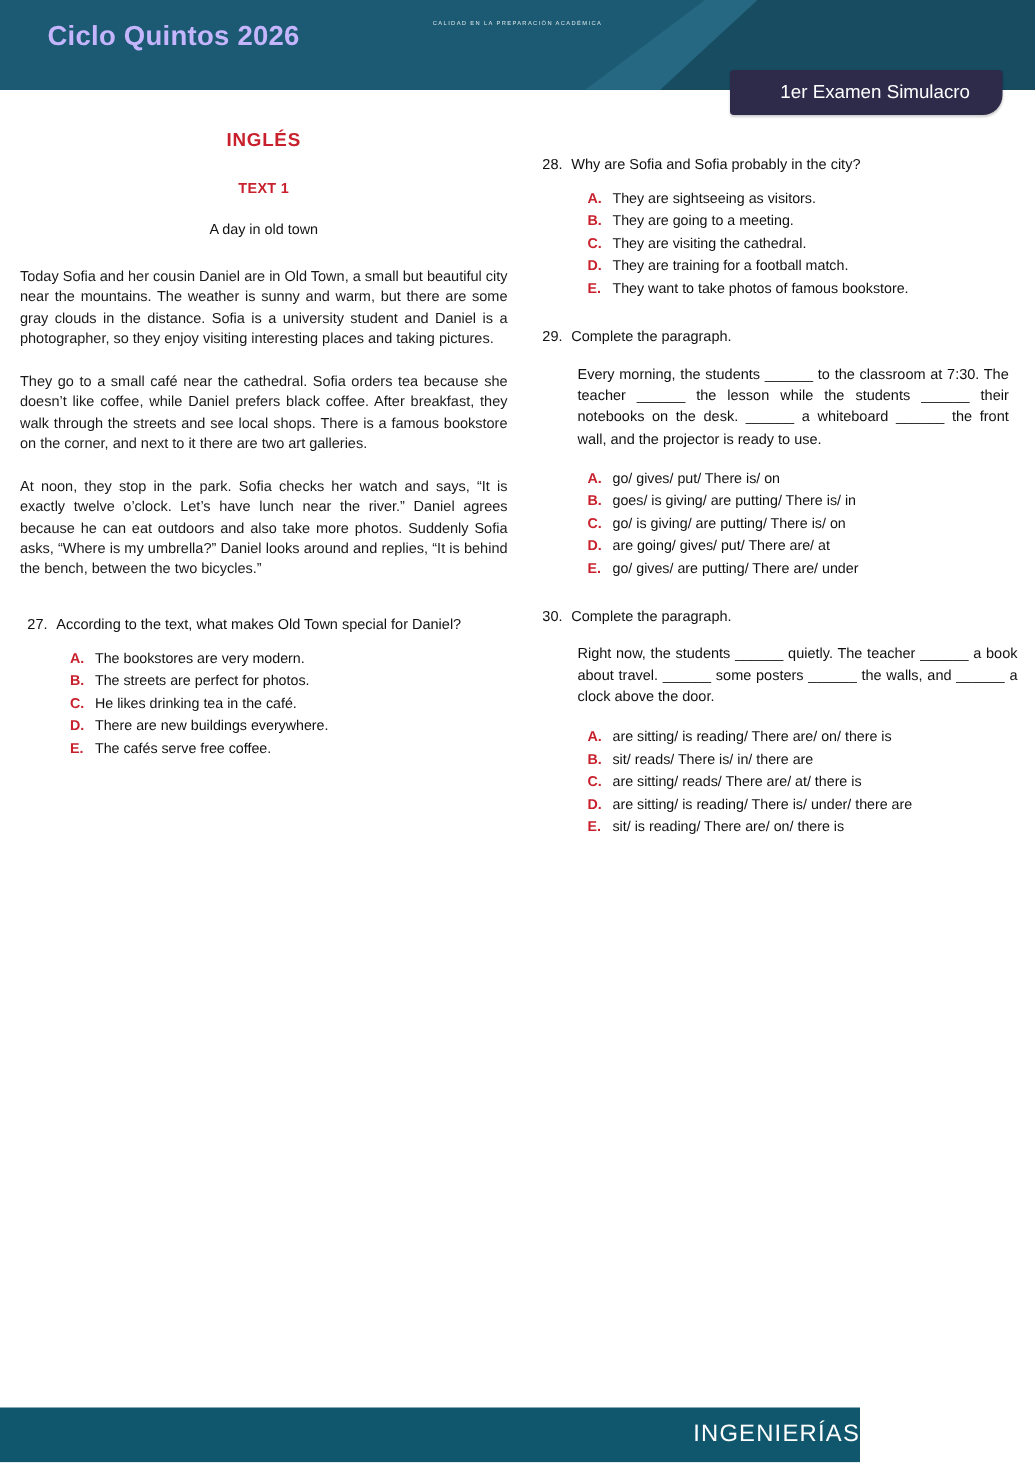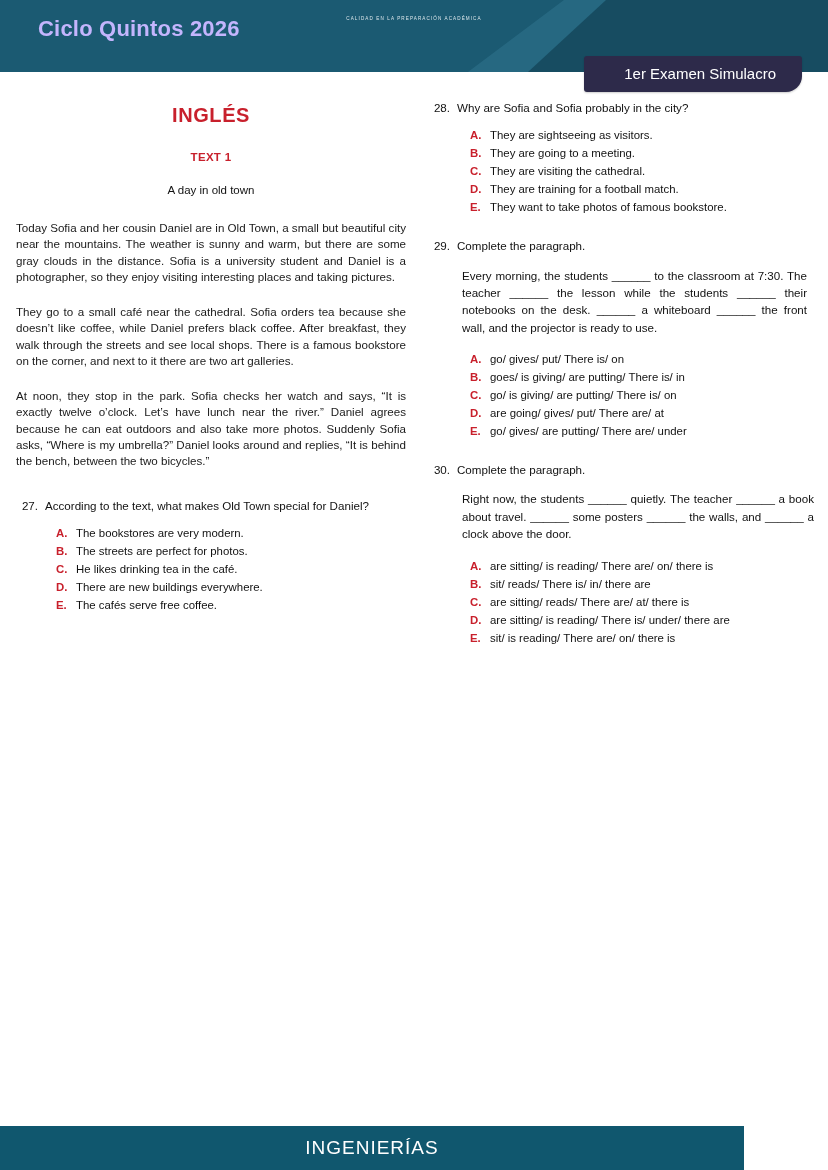--- a/index.html
+++ b/index.html
@@ -81,45 +81,45 @@
     padding: 9px 26px 10px 40px;
     border-radius: 3px 3px 16px 3px;
     white-space: nowrap;
     box-shadow: 0 1px 2px rgba(0,0,0,.2);
   }
 
   
   .footer {
     position: absolute;
     left: 0; bottom: 0;
-    width: 744px; height: 44px;
+    width: 688px; height: 44px;
     background: #10576e;
     display: flex;
     align-items: center;
-    justify-content: center;
+    justify-content: flex-end;
   }
   .footer-text {
     color: #ffffff;
     font-size: 19px;
     letter-spacing: 1px;
   }
 
   
   .col {
     position: absolute;
     top: 100px;
   }
   .col-left { left: 16px; width: 390px; }
   .col-right { left: 428px; width: 388px; }
 
   .subject-title {
     text-align: center;
     color: #c8202c;
     font-weight: bold;
-    font-size: 20px;
+    font-size: 15px;
     letter-spacing: .6px;
     margin: 4px 0 0 0;
   }
   .text-label {
     text-align: center;
     color: #c8202c;
     font-weight: bold;
     font-size: 11.5px;
     letter-spacing: .3px;
     margin: 24px 0 0 0;
@@ -236,21 +236,21 @@
       </li>
       <li class="opt">
         <span class="opt-letter">E.</span>
         <span>The cafés serve free coffee.</span>
       </li>
     </ul>
   </div>
 
   <div class="col col-right">
 
-    <div class="question" style="margin-top:0;align-items:center;">
+    <div class="question" style="margin-top:24px;align-items:center;">
       <div class="q-num">28.</div>
       <div class="q-text">Why are Sofia and Sofia probably in the city?</div>
     </div>
     <ul class="options right-col">
       <li class="opt">
         <span class="opt-letter">A.</span>
         <span>They are sightseeing as visitors.</span>
       </li>
       <li class="opt">
         <span class="opt-letter">B.</span>

